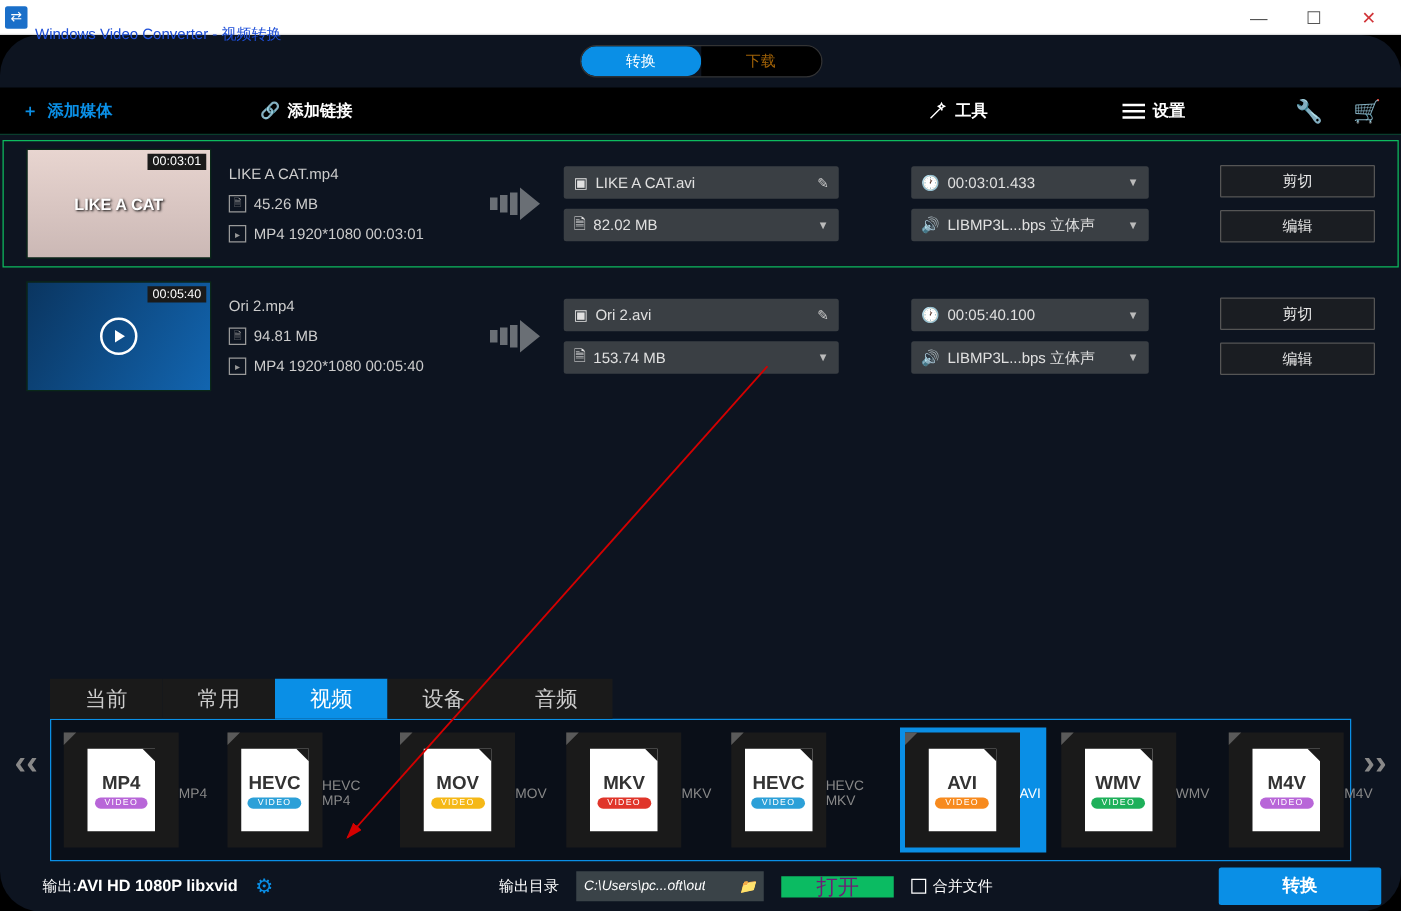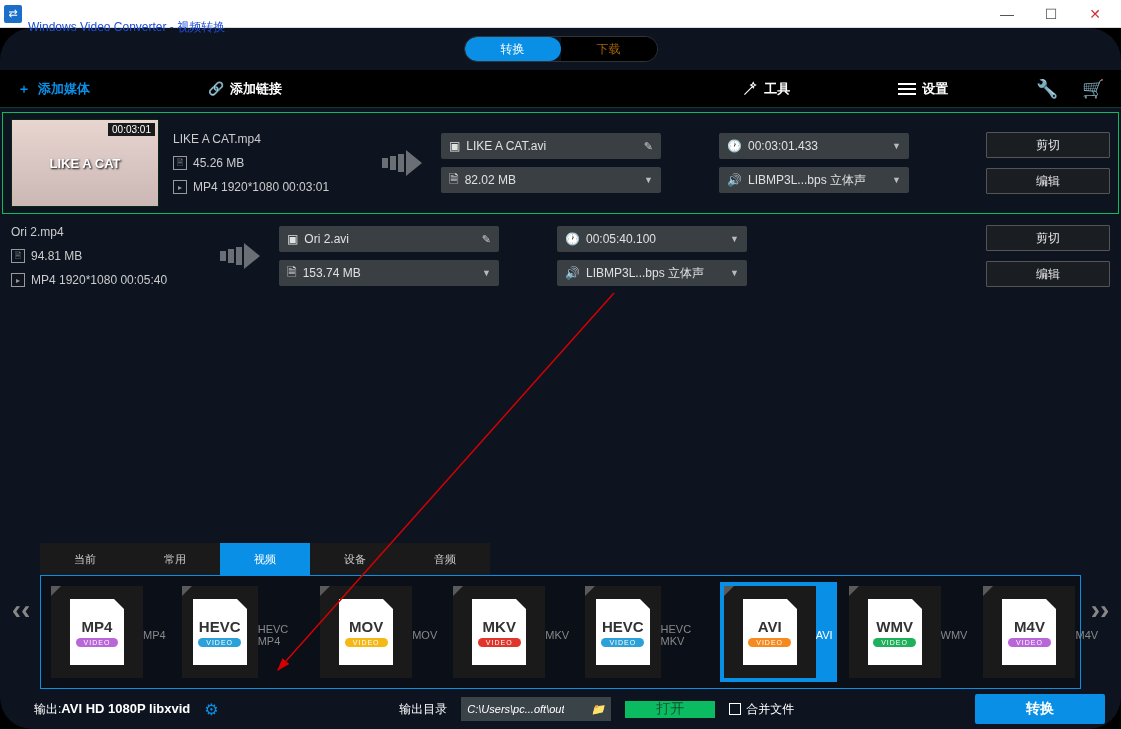--- a/index.html
+++ b/index.html
@@ -20,21 +20,21 @@
 
 .toolbar { height: 38px; background: #000; display: flex; align-items: center; padding: 0 16px; gap: 24px; border-bottom: 1px solid #0a3d2d; }
 .tool-btn { display: flex; align-items: center; gap: 6px; color: #fff; font-size: 13px; cursor: pointer; font-weight: bold; }
 .tool-btn.add { color: #0a8fe6; }
 .tool-spacer { flex: 1; }
 .tool-icon { width: 16px; height: 16px; display: inline-flex; align-items: center; justify-content: center; }
 .menu-lines { display: inline-block; width: 18px; }
 .menu-lines span { display: block; height: 2px; background: #fff; margin: 3px 0; }
 
 .list-area { flex: 1; overflow: auto; padding: 4px 2px; }
-.item-row { display: flex; align-items: center; padding: 6px 8px; gap: 14px; margin-bottom: 4px; border: 1px solid transparent; }
+.item-row { display: flex; align-items: center; padding: 6px 18px; gap: 14px; margin-bottom: 4px; border: 1px solid transparent; }
 .item-row.selected { border: 1px solid #0dba5e; }
 .thumb { position: relative; width: 148px; height: 88px; background: #234; border: 1px solid #0a2818; display: flex; align-items: center; justify-content: center; }
 .thumb-dur { position: absolute; top: 3px; right: 3px; background: #1a1a1a; color: #fff; font-size: 10px; padding: 1px 4px; }
 .thumb-text { color: #fff; font-weight: bold; font-size: 13px; text-shadow: 1px 1px 2px #000; }
 .thumb2 { background: linear-gradient(120deg, #0a3560, #1265b0); }
 .play-circle { width: 30px; height: 30px; border: 2px solid #fff; border-radius: 50%; display: flex; align-items: center; justify-content: center; }
 .play-circle .tri { width: 0; height: 0; border-left: 8px solid #fff; border-top: 5px solid transparent; border-bottom: 5px solid transparent; margin-left: 2px; }
 
 .meta-col { width: 190px; color: #ccc; font-size: 12px; display: flex; flex-direction: column; gap: 10px; }
 .meta-line { display: flex; align-items: center; gap: 6px; }
@@ -46,21 +46,21 @@
 .field-col { width: 220px; display: flex; flex-direction: column; gap: 8px; }
 .field-box { height: 26px; background: #3a3f44; border-radius: 2px; display: flex; align-items: center; padding: 0 8px; color: #e0e0e0; font-size: 12px; gap: 6px; cursor: pointer; }
 .field-box .caret { margin-left: auto; font-size: 9px; color: #bbb; }
 .pencil { margin-left: auto; font-size: 11px; color: #ccc; }
 
 .action-col { width: 140px; display: flex; flex-direction: column; gap: 10px; align-items: flex-end; }
 .act-btn { width: 124px; height: 26px; background: #1a1d22; border: 1px solid #555; color: #e8e8e8; font-size: 12px; display: flex; align-items: center; justify-content: center; cursor: pointer; border-radius: 1px; }
 
 .format-panel { padding: 0 40px; }
 .fmt-tabs { display: flex; }
-.fmt-tab { width: 90px; height: 32px; background: #1a1a1a; color: #ccc; font-size: 11px; display: flex; align-items: center; justify-content: center; cursor: pointer; }
+.fmt-tab { width: 90px; height: 32px; background: #1a1a1a; color: #ccc; font-size: 17px; display: flex; align-items: center; justify-content: center; cursor: pointer; }
 .fmt-tab.active { background: #0a8fe6; color: #fff; }
 
 .fmt-scroll { border: 1px solid #0a8fe6; padding: 6px; background: #0a0f18; display: flex; gap: 8px; }
 .fmt-card { flex: 1; display: flex; align-items: center; padding: 4px; cursor: pointer; position: relative; }
 .fmt-card.sel { background: #0a8fe6; }
 .fmt-icon { width: 92px; height: 92px; background: #1a1a1a; display: flex; flex-direction: column; align-items: center; justify-content: center; position: relative; }
 .fmt-icon .page { width: 54px; height: 66px; background: #fff; position: relative; display: flex; flex-direction: column; align-items: center; justify-content: center; gap: 3px; }
 .fmt-icon .page::before { content: ""; position: absolute; top: 0; right: 0; border-left: 10px solid transparent; border-top: 10px solid #1a1a1a; }
 .fmt-name { font-size: 15px; font-weight: bold; color: #333; }
 .fmt-badge { font-size: 7px; background: var(--bc, #b866d8); color: #fff; padding: 1px 8px; border-radius: 6px; letter-spacing: 1px; }
@@ -69,21 +69,21 @@
 .fmt-corner { position: absolute; top: 0; left: 0; width: 0; height: 0; border-top: 10px solid #5a5a5a; border-right: 10px solid transparent; }
 
 .nav-chev { width: 34px; position: absolute; top: 580px; color: #888; font-size: 28px; font-weight: bold; cursor: pointer; display: flex; align-items: center; justify-content: center; height: 60px; }
 .nav-left { left: 4px; }
 .nav-right { right: 4px; }
 
 .bottom-bar { height: 40px; display: flex; align-items: center; padding: 0 16px 0 34px; gap: 14px; color: #fff; font-size: 12px; }
 .out-lbl { font-weight: bold; font-size: 13px; }
 .gear { color: #0a8fe6; font-size: 16px; cursor: pointer; }
 .path-box { height: 24px; background: #3a4348; padding: 0 6px; display: flex; align-items: center; font-size: 11px; gap: 6px; width: 150px; cursor: pointer; font-style: italic; }
-.open-btn { width: 90px; height: 17px; background: #0bbb62; color: #14532d; display: flex; align-items: center; justify-content: center; cursor: pointer; font-size: 14px; }
+.open-btn { width: 90px; height: 17px; background: #0bbb62; color: #701a75; display: flex; align-items: center; justify-content: center; cursor: pointer; font-size: 17px; }
 .chk { display: flex; align-items: center; gap: 5px; cursor: pointer; }
 .chk-box { width: 12px; height: 12px; border: 1px solid #fff; }
 .convert-btn { width: 130px; height: 30px; background: #0a8fe6; color: #fff; font-size: 14px; display: flex; align-items: center; justify-content: center; cursor: pointer; font-weight: bold; border-radius: 2px; position: relative; }
 
 .red-arrow { position: absolute; pointer-events: none; }
 .bspacer { flex: 1; }
 </style>
 </head>
 <body>
 
@@ -192,20 +192,26 @@
           </div>
       </div>
       <div style="flex:1"></div>
       <div class="action-col">
         <div class="act-btn">剪切</div>
         <div class="act-btn">编辑</div>
       </div>
     </div>
 
     <div class="item-row">
+      <div class="thumb thumb2">
+        <div class="thumb-dur">00:05:40</div>
+        <div class="play-circle">
+            <div class="tri"></div>
+          </div>
+      </div>
       <div class="meta-col">
         <div class="meta-line">
             <span>Ori 2.mp4</span>
           </div>
         <div class="meta-line">
             <span class="meta-ico">🗎</span>
             <span>94.81 MB</span>
           </div>
         <div class="meta-line">
             <span class="meta-ico">▸</span>

